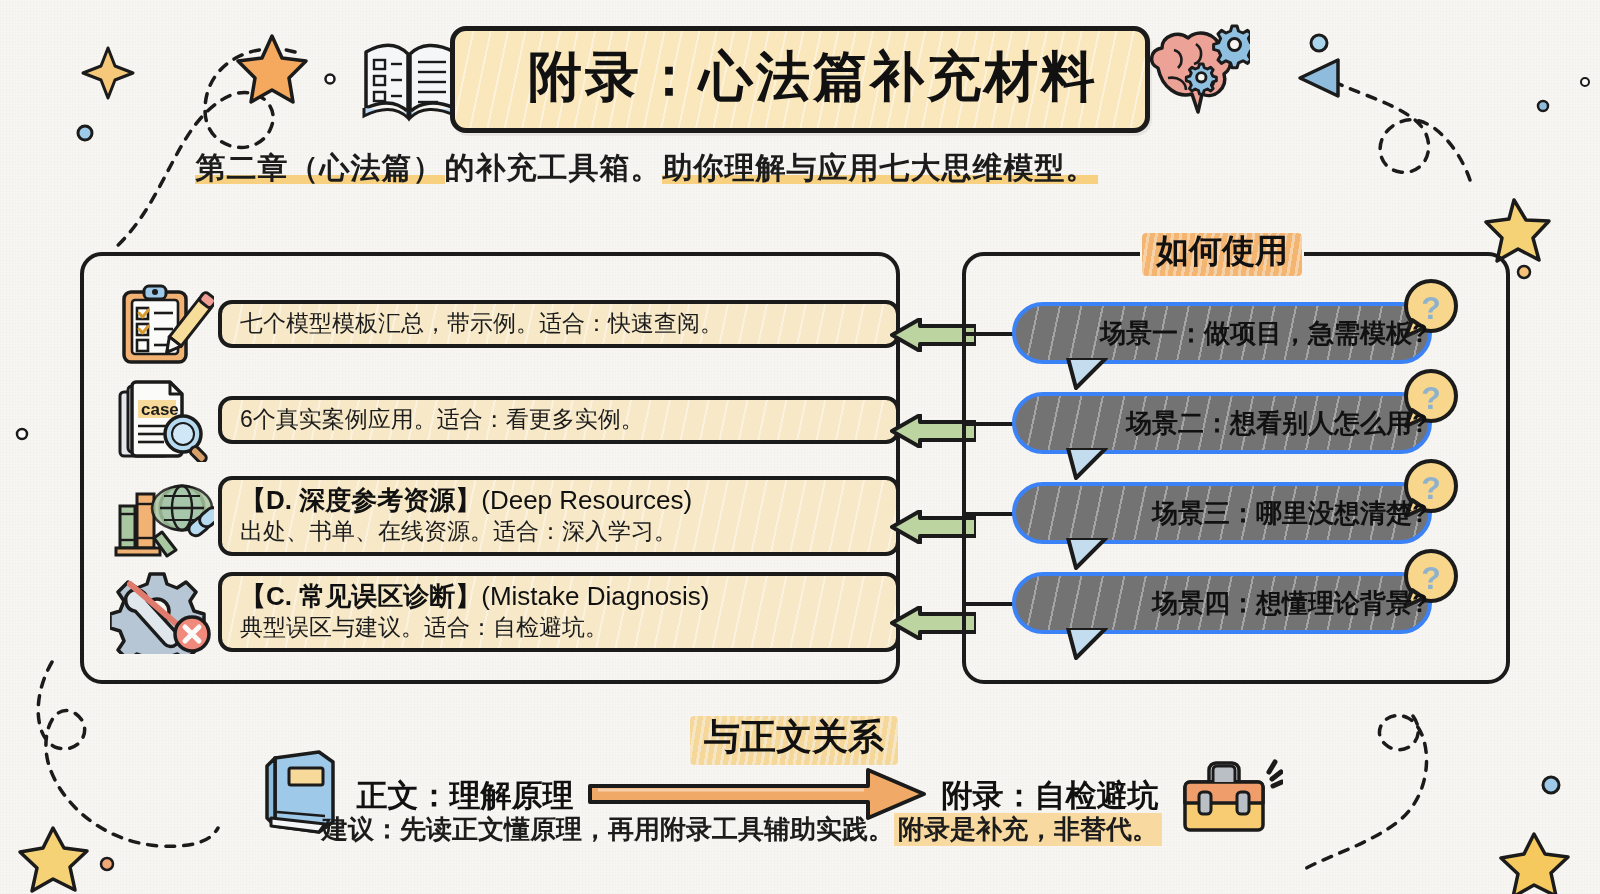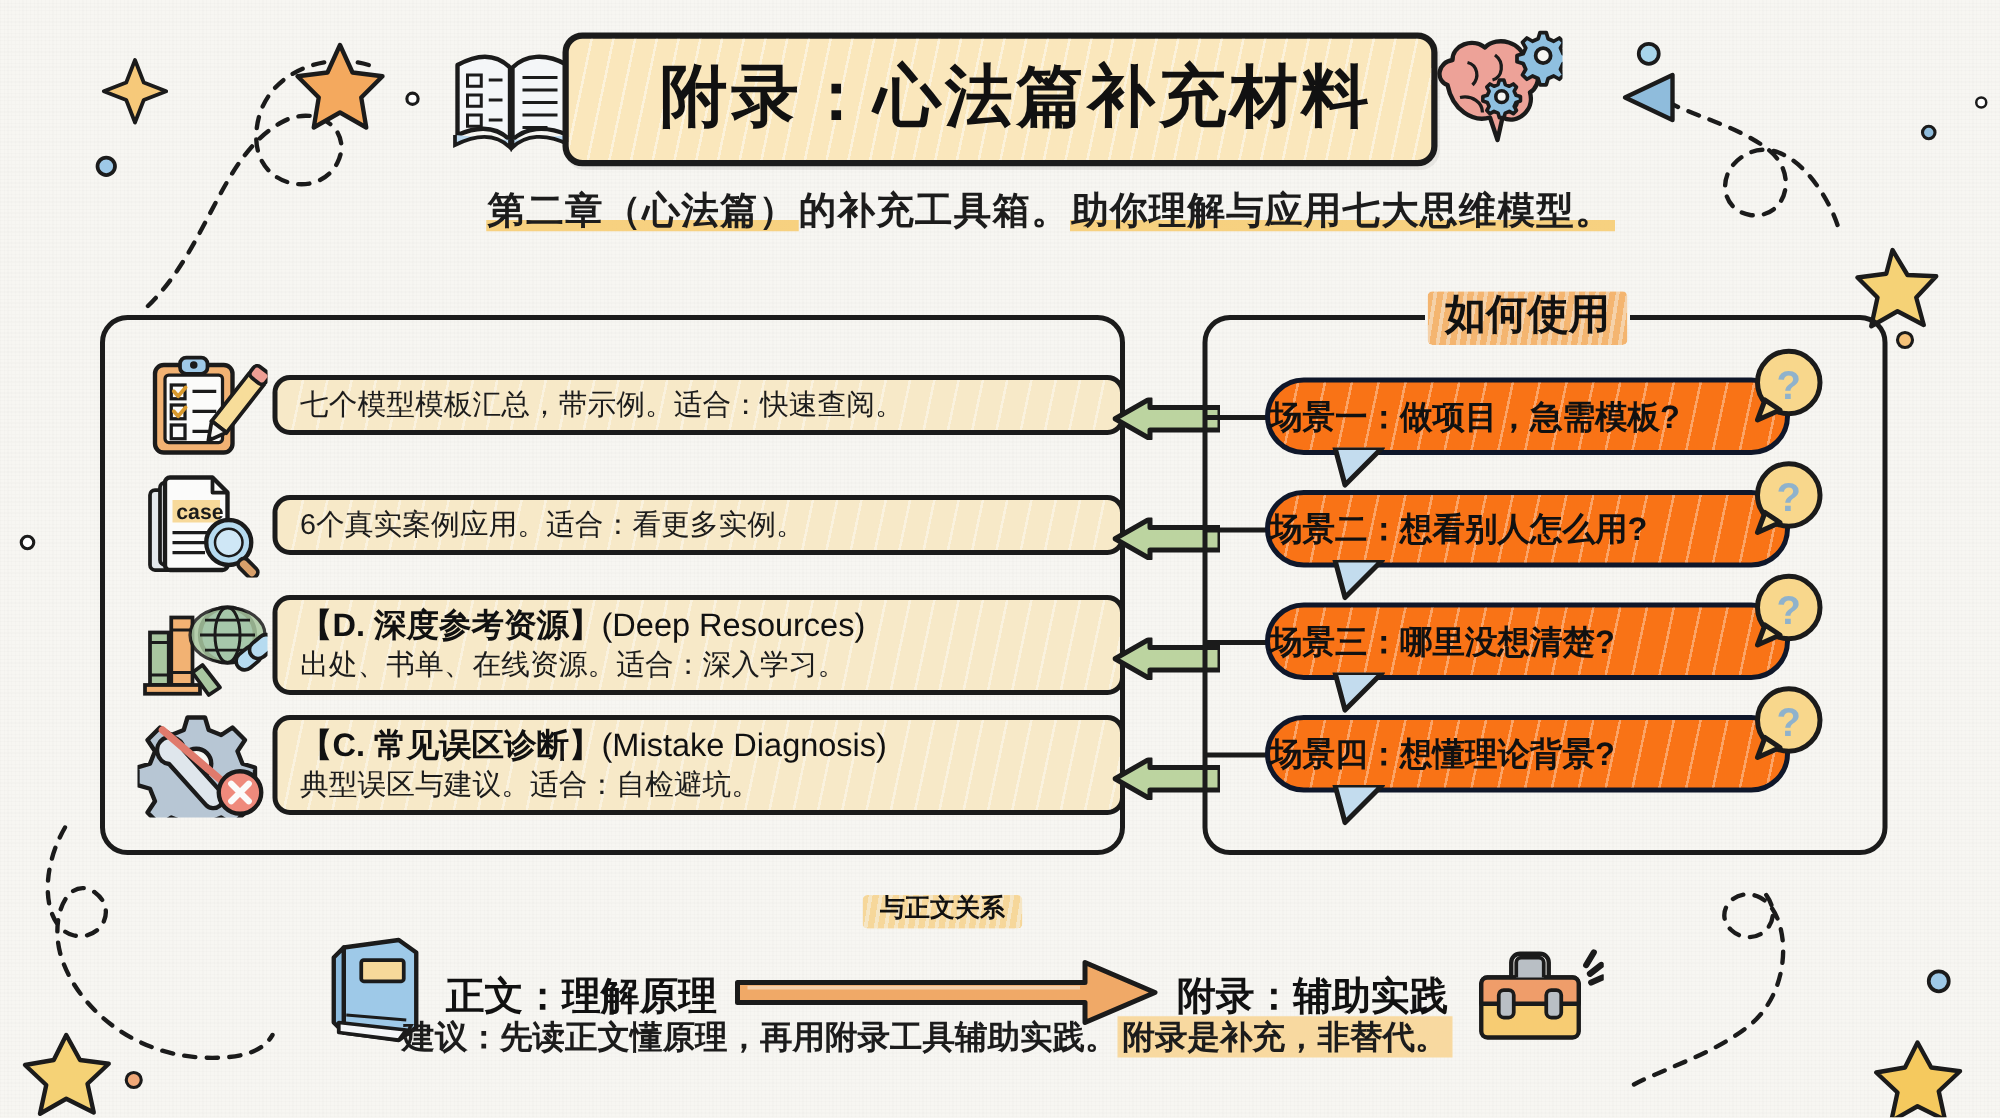--- a/index.html
+++ b/index.html
@@ -44,21 +44,21 @@
     pointer-events:none;
   }
   .title-text {
     font-size: 54px; font-weight: 700; color: #111; letter-spacing: 3px;
     position: relative; z-index: 1; white-space: nowrap;
     font-family: "Liberation Sans", "DejaVu Sans", sans-serif;
   }
 
   
   .subtitle {
-    position: absolute; top: 148px; left: 0; width: 1292px; text-align: right;
+    position: absolute; top: 148px; left: 0; width: 1292px; text-align: center;
     font-size: 30px; font-weight: 600; color: #1c1c1c; letter-spacing: 1px;
   }
   .hl-yellow {
     background: linear-gradient(to top, rgba(247,207,122,0.95) 0 9px, transparent 9px);
     padding: 0 1px;
   }
 
   
   .panel {
     position: absolute;
@@ -121,22 +121,22 @@
   }
 
   
   .green-arrow { position: absolute; left: 890px; width: 86px; height: 34px; }
 
   
   .bubble-list { position: absolute; left: 1012px; top: 296px; width: 470px; }
   .bubble-row { position: relative; height: 90px; }
   .bubble {
     position: absolute; left: 0; top: 6px; width: 420px; height: 62px;
-    background: #f97316; border: 4px solid #0f172a; border-radius: 32px;
-    display: flex; align-items: center; justify-content: flex-start;
+    background: #737373; border: 4px solid #3b82f6; border-radius: 32px;
+    display: flex; align-items: center; justify-content: flex-end;
   }
   .bubble::after {
     content:""; position:absolute; inset:0; border-radius: 28px;
     background: repeating-linear-gradient(102deg, rgba(255,255,255,0.35) 0 2px, transparent 2px 21px);
     pointer-events:none;
   }
   .bubble-text {
     font-size: 26px; font-weight: 600; color: #111; white-space: nowrap;
     position: relative; z-index: 1;
   }
@@ -145,21 +145,21 @@
 
   
   .bubble-connector {
     position: absolute; left: -48px; top: 36px; width: 50px; height: 4px;
     background: #1b1b1b;
   }
 
   
   .rel-header {
     position: absolute; left: 690px; top: 710px;
-    font-size: 20px; font-weight: 700; color: #111; white-space: nowrap;
+    font-size: 36px; font-weight: 700; color: #111; white-space: nowrap;
     padding: 3px 14px 6px 14px; z-index: 4;
   }
   .rel-header .swash {
     position: absolute; left: 0; right: 0; top: 6px; bottom: 3px; z-index: -1;
     background: #f6d79a; border-radius: 4px;
     -webkit-mask-image: repeating-linear-gradient(99deg, #000 0 5px, rgba(0,0,0,0.5) 5px 8px);
     mask-image: repeating-linear-gradient(99deg, #000 0 5px, rgba(0,0,0,0.5) 5px 8px);
   }
   .flow-row {
     position: absolute; left: 0; top: 748px; width: 1539px;
@@ -508,21 +508,21 @@
         <line x1="20" y1="64" x2="68" y2="68" stroke="#1b1b1b" stroke-width="2.4"></line>
       </svg>
     </span>
     <span class="flow-label">正文：理解原理</span>
     <span>
       <svg width="340" height="56" viewBox="0 0 340 56">
         <path d="M2 20 L280 20 L280 4 L336 28 L280 52 L280 36 L2 36 Z" fill="#f0a967" stroke="#1b1b1b" stroke-width="4" stroke-linejoin="round"></path>
         <path d="M10 24 L276 24" stroke="rgba(255,255,255,0.45)" stroke-width="3"></path>
       </svg>
     </span>
-    <span class="flow-label">附录：辅助实践</span>
+    <span class="flow-label">附录：自检避坑</span>
     <span>
       <svg width="110" height="92" viewBox="0 0 110 92">
         <rect x="12" y="34" width="78" height="48" rx="5" fill="#f7cc73" stroke="#1b1b1b" stroke-width="3.5"></rect>
         <path d="M12 39 a5 5 0 0 1 5-5 h68 a5 5 0 0 1 5 5 v16 h-78 z" fill="#ef9d6a" stroke="#1b1b1b" stroke-width="3.5" stroke-linejoin="round"></path>
         <path d="M36 34 v-12 a7 7 0 0 1 7-7 h16 a7 7 0 0 1 7 7 v12" fill="none" stroke="#1b1b1b" stroke-width="3.5"></path>
         <path d="M40 34 v-12 a4 4 0 0 1 4-4 h14 a4 4 0 0 1 4 4 v12" fill="#b9bfc5" stroke="#1b1b1b" stroke-width="3"></path>
         <rect x="26" y="44" width="12" height="22" rx="4" fill="#b9bfc5" stroke="#1b1b1b" stroke-width="3"></rect>
         <rect x="64" y="44" width="12" height="22" rx="4" fill="#b9bfc5" stroke="#1b1b1b" stroke-width="3"></rect>
         <line x1="96" y1="24" x2="102" y2="14" stroke="#1b1b1b" stroke-width="5" stroke-linecap="round"></line>
         <line x1="100" y1="38" x2="109" y2="34" stroke="#1b1b1b" stroke-width="5" stroke-linecap="round"></line>

